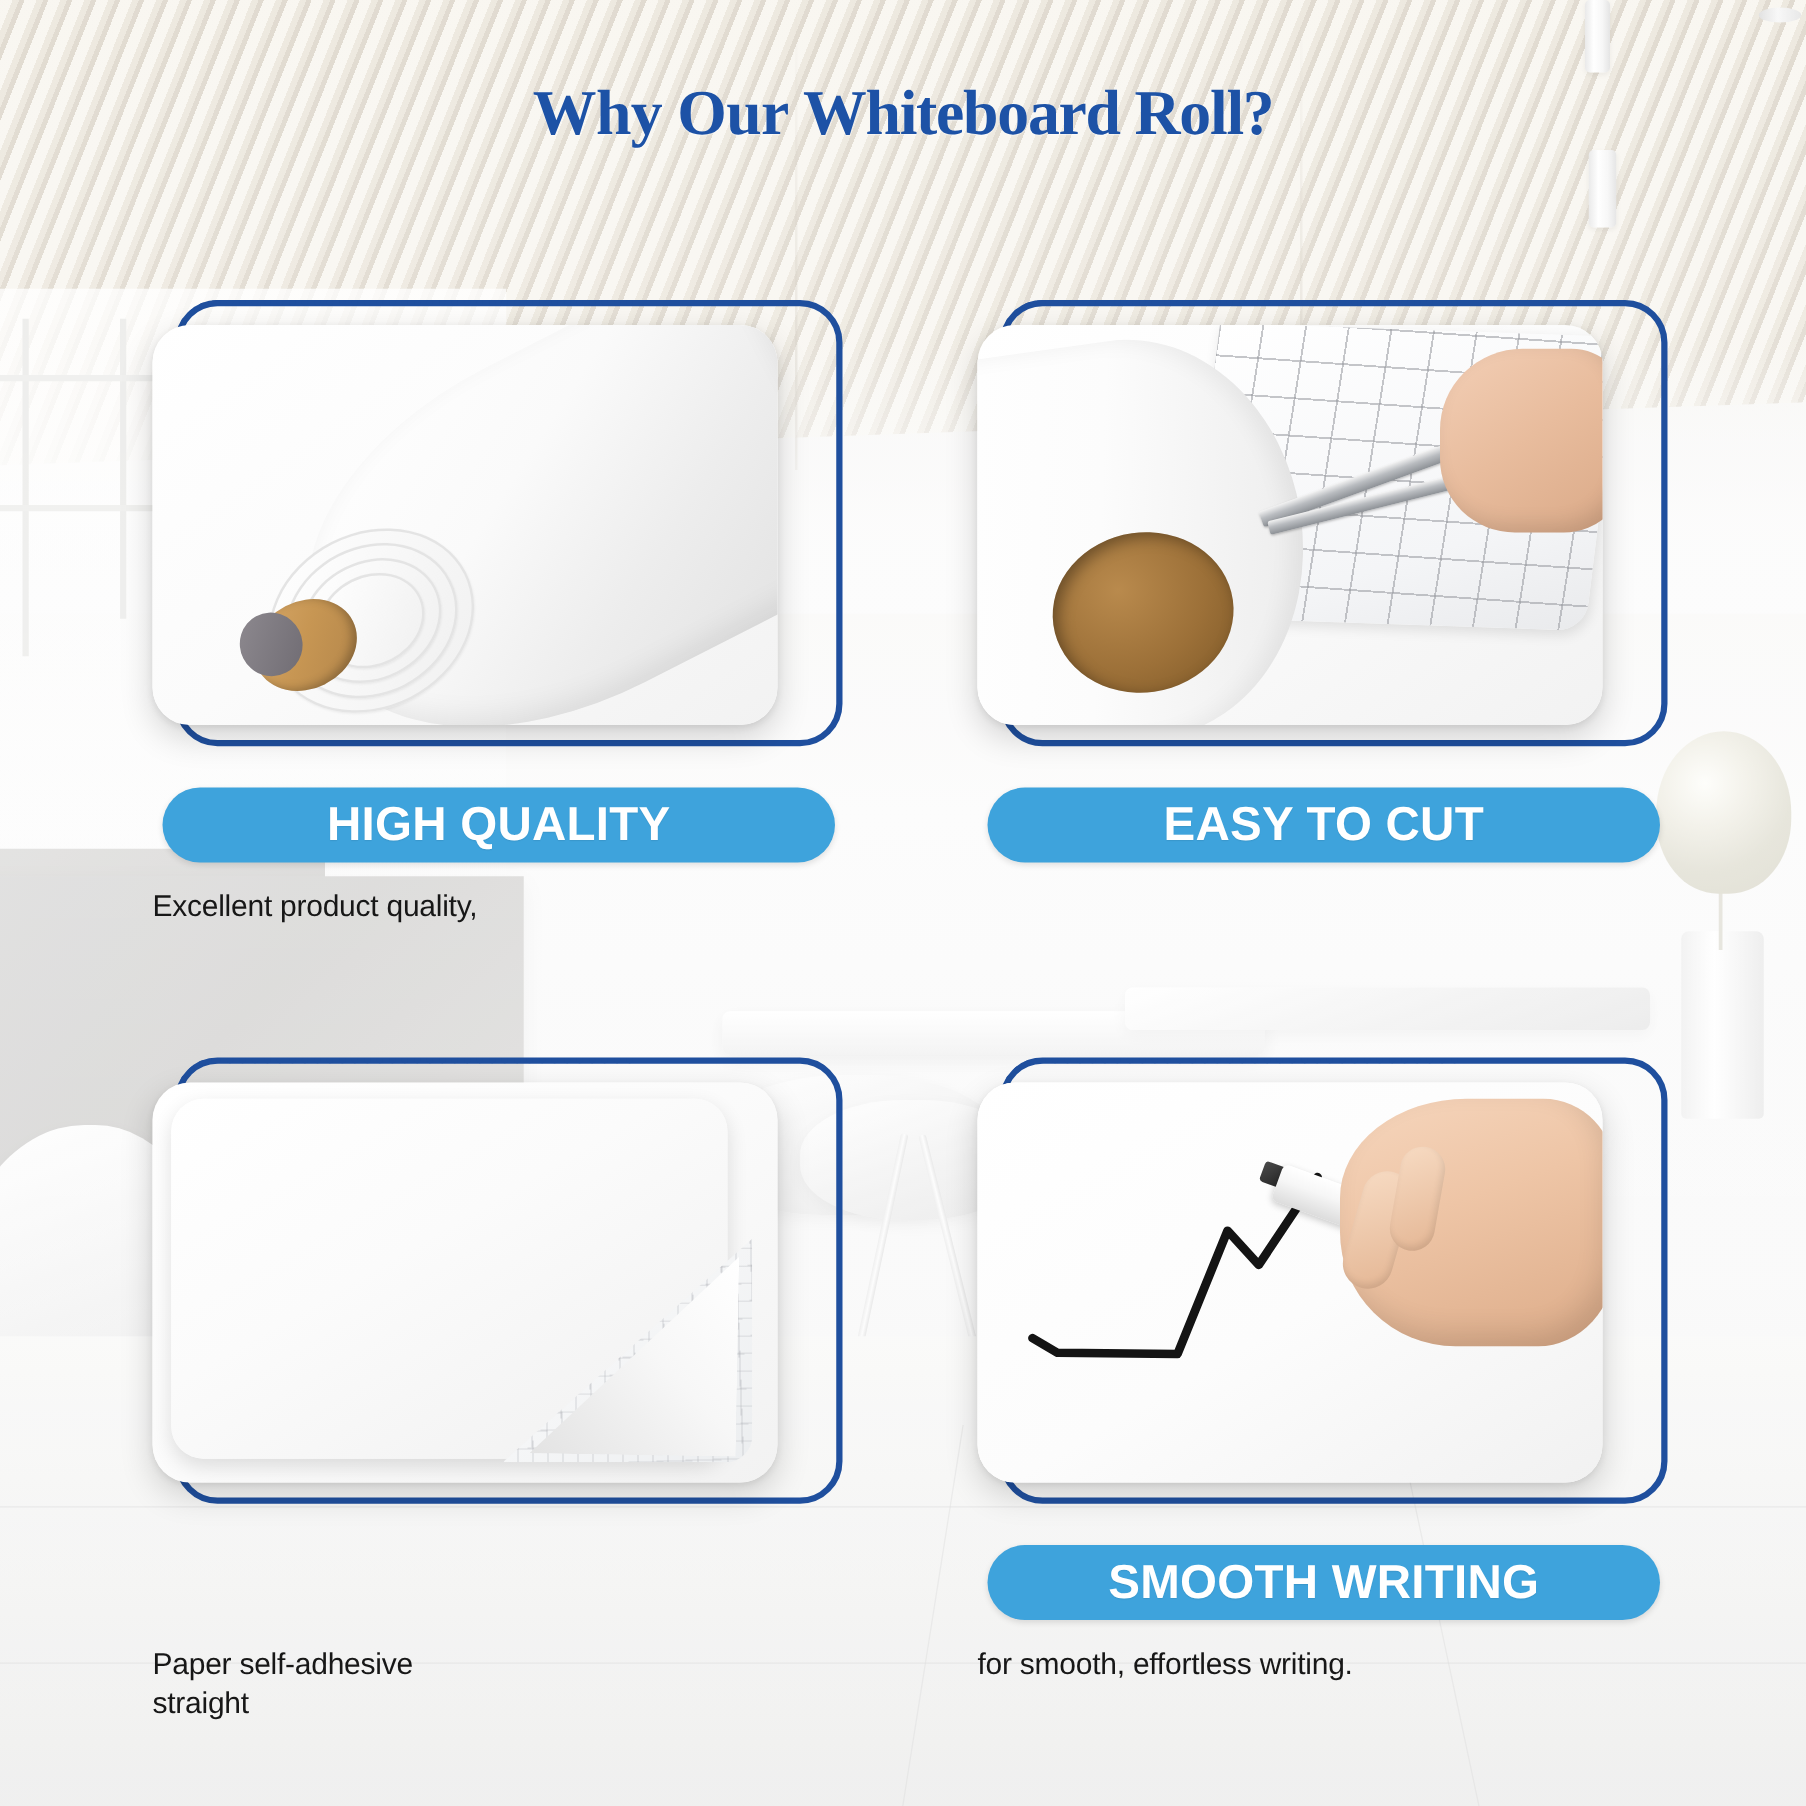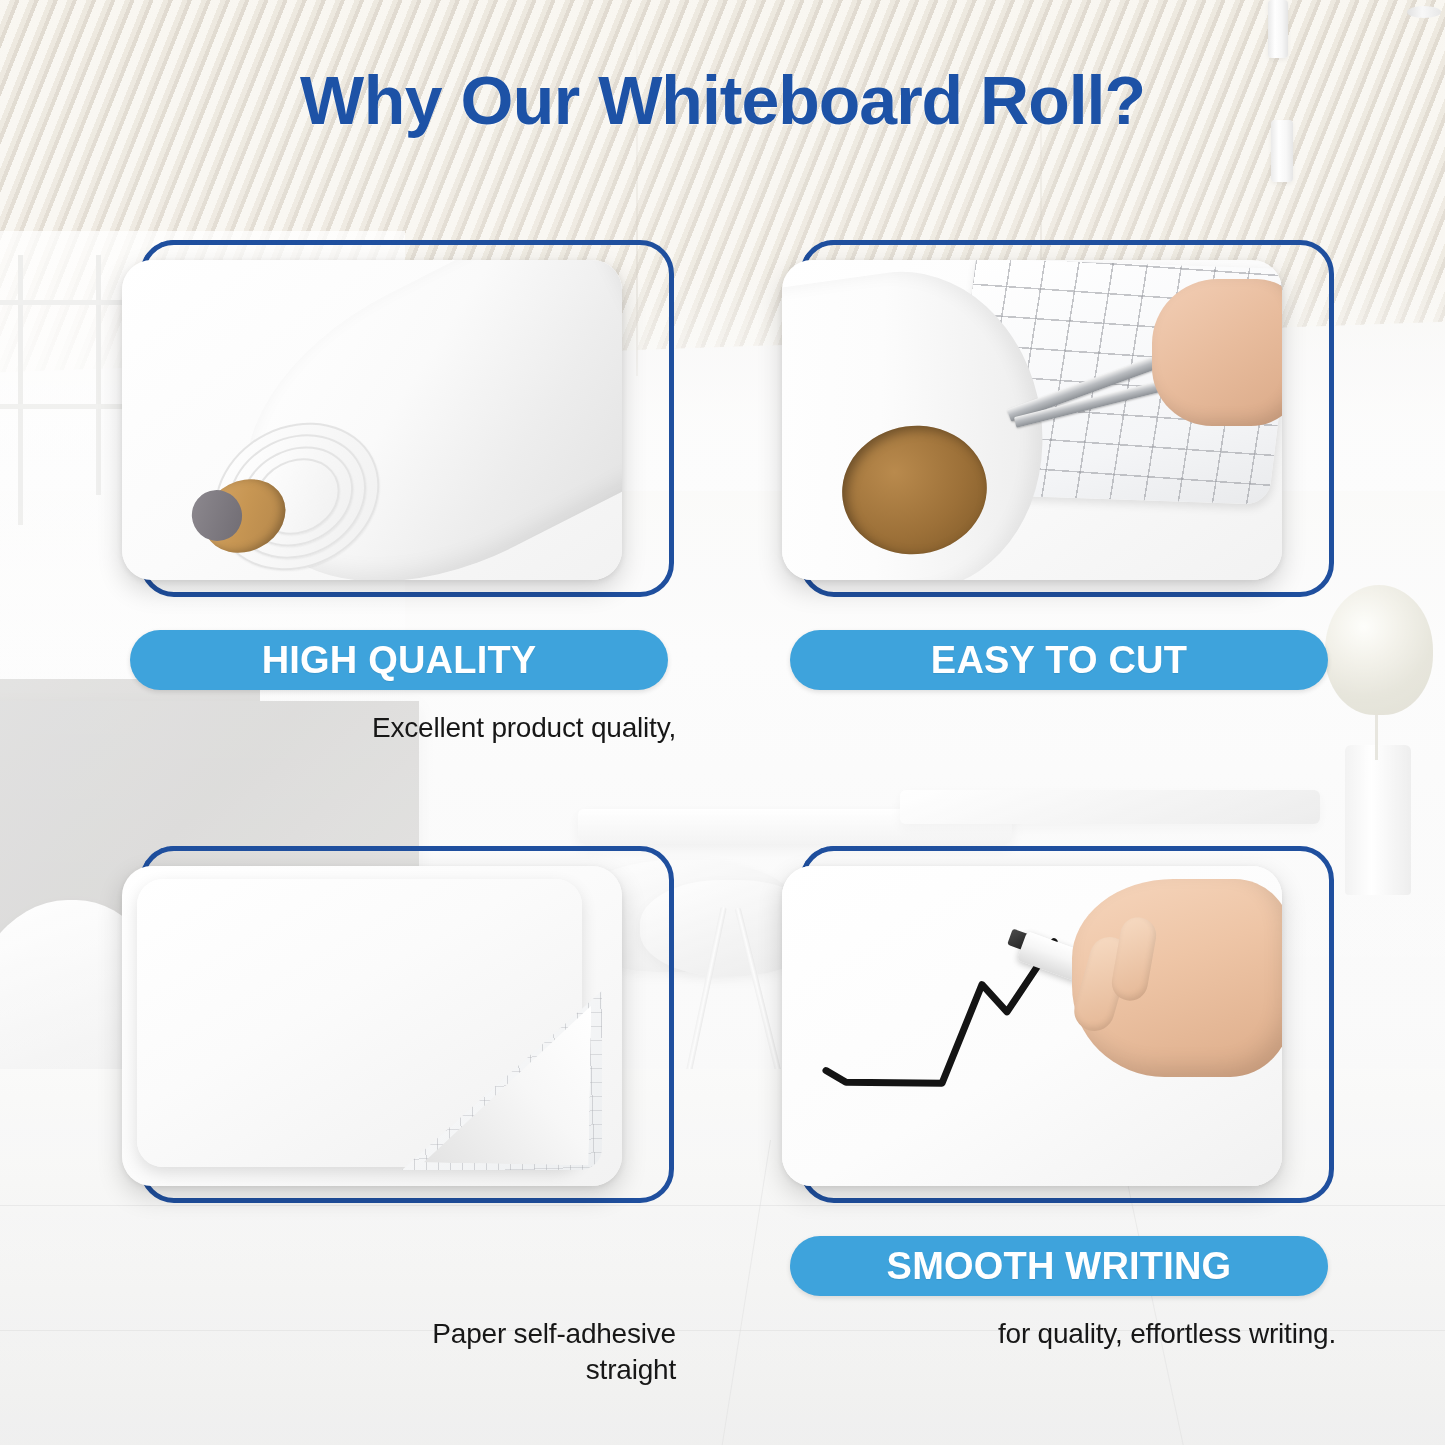--- a/index.html
+++ b/index.html
@@ -137,26 +137,27 @@
   .bg-wash {
     position:absolute; inset:0;
     background: linear-gradient(180deg, rgba(255,255,255,0.24) 0%, rgba(255,255,255,0.40) 40%, rgba(255,255,255,0.30) 100%);
   }
 
   
   .title {
     position:absolute;
     left:0; right:0; top:66px;
     text-align:center;
-    font-size: 68px;
+    font-size: 51px;
     line-height: 1;
     letter-spacing: -0.5px;
     color: #1d52a6;
     white-space: nowrap;
     text-shadow: 0 1px 1px rgba(255,255,255,0.6);
+    font-family: Liberation Serif, serif;
   }
   .title .t-light { font-weight: 600; }
   .title .t-bold  { font-weight: 800; letter-spacing: -1px; }
 
   
   .card {
     position:absolute;
     width: 545px;
     height: 600px;
   }
@@ -376,23 +377,23 @@
     white-space:nowrap;
     text-shadow: 0 1px 1px rgba(0,0,0,0.08);
   }
 
   
   .desc {
     position:absolute;
     left: 0;
     top: 478px;
     width: 554px;
-    text-align:right;
+    text-align:left;
     color:#171717;
-    font-size: 28px;
+    font-size: 24px;
     line-height: 1.30;
     font-weight: 400;
     letter-spacing: -0.2px;
   }
   .desc div { white-space:nowrap; }
 </style>
 </head>
 <body>
 
 <div id="stage">
@@ -536,17 +537,17 @@
       <div class="hand4"></div>
       <div class="finger" style="right:32%; top:22%; width:40px; height:96px; transform:rotate(16deg);"></div>
       <div class="finger" style="right:26%; top:16%; width:36px; height:84px; transform:rotate(10deg);"></div>
     </div>
 
     <div class="badge">
       <span>SMOOTH WRITING</span>
     </div>
 
     <div class="desc">
-      <div>for quality, effortless writing.</div>
+      <div>for smooth, effortless writing.</div>
     </div>
   </div>
 
 </div>
 
 </body></html>

